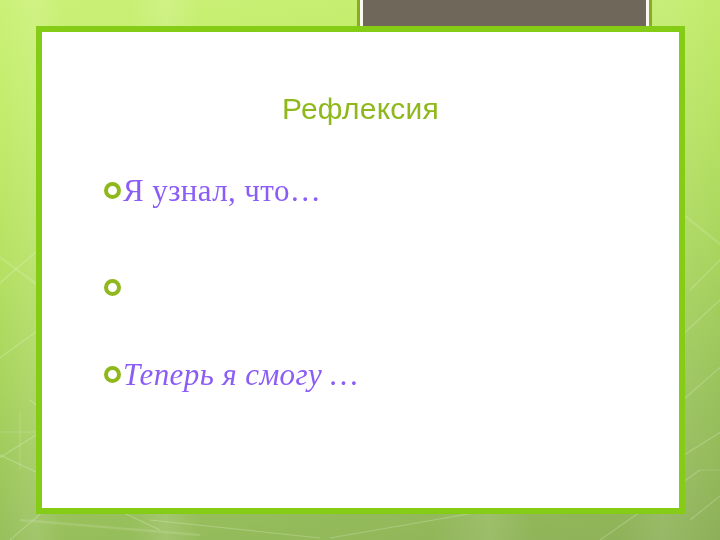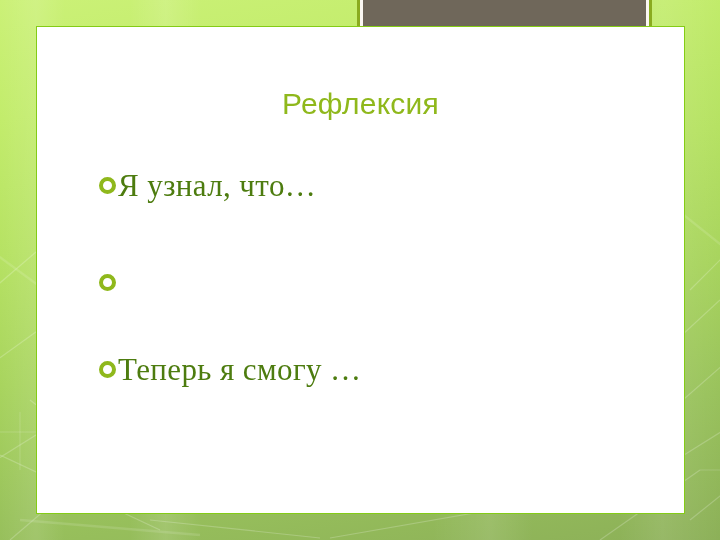--- a/index.html
+++ b/index.html
@@ -83,21 +83,21 @@
   }
 
   
   .card {
     position: absolute;
     left: 36px;
     top: 26px;
     width: 649px;
     height: 488px;
     background: #ffffff;
-    border: 1px solid #84cc16;
+    border: 6px solid #84cc16;
     box-sizing: border-box;
   }
 
   .title {
     position: absolute;
     left: 0;
     right: 0;
     top: 60px;
     text-align: center;
     font-family: "Liberation Sans", sans-serif;
@@ -113,38 +113,38 @@
     left: 62px;
     right: 30px;
     top: 142px;
   }
 
   .bullet-row {
     display: flex;
     align-items: flex-start;
     margin-bottom: 62px;
   }
-  .bullet-row:last-child { margin-bottom: 12px; }
+  .bullet-row:last-child { margin-bottom: 12px; font-style: italic; }
 
   .bullet-marker {
     flex: 0 0 auto;
     width: 17px;
     height: 17px;
     margin-top: 8px;
     margin-right: 2px;
     border: 4px solid #8fb81c;
     border-radius: 50%;
     box-sizing: border-box;
   }
 
   .bullet-text {
     font-family: "Liberation Serif", serif;
     font-size: 31px;
     line-height: 1.12;
-    color: #4d7c0f;
+    color: #8b5cf6;
     letter-spacing: 0.4px;
   }
 </style>
 </head>
 <body>
 
 <div id="slide">
 
   <div class="bg-base"></div>
   <div class="bg-bands"></div>

